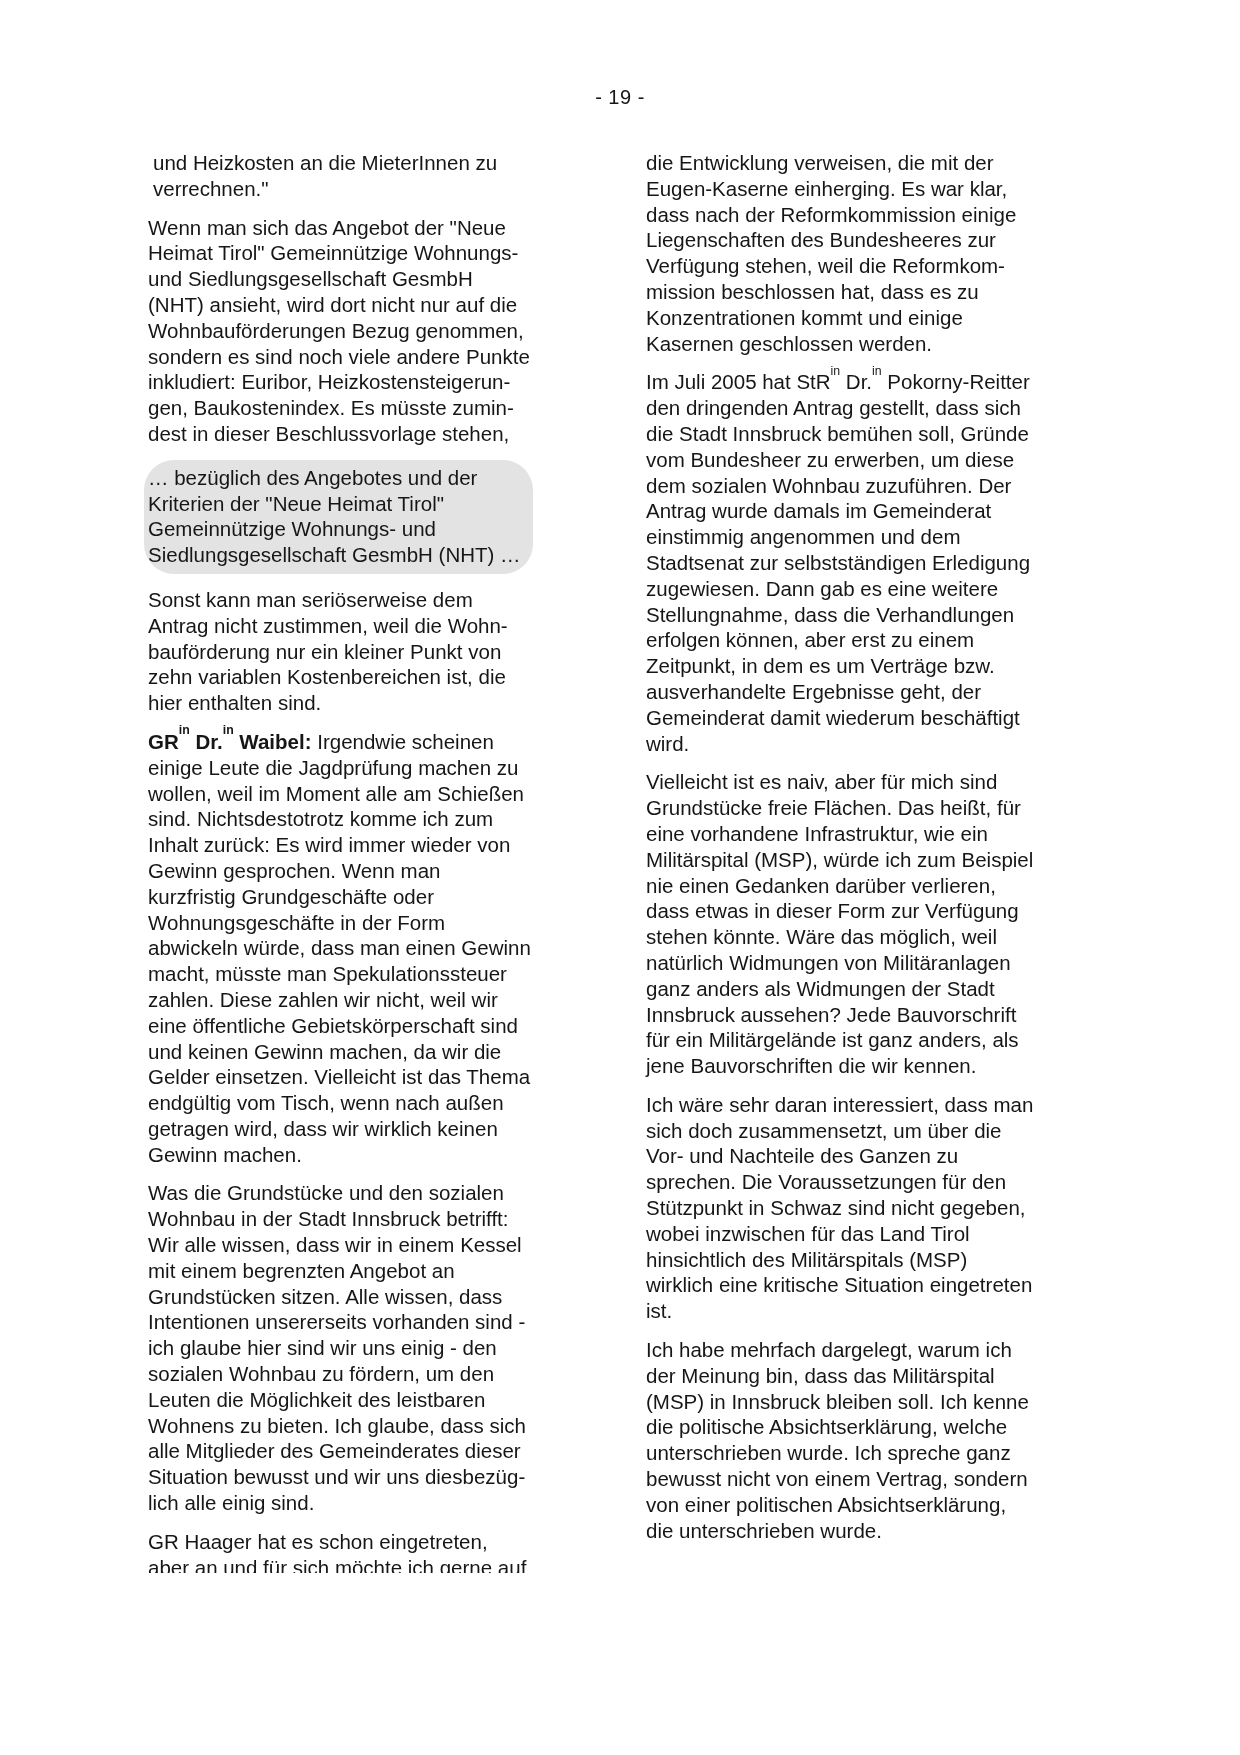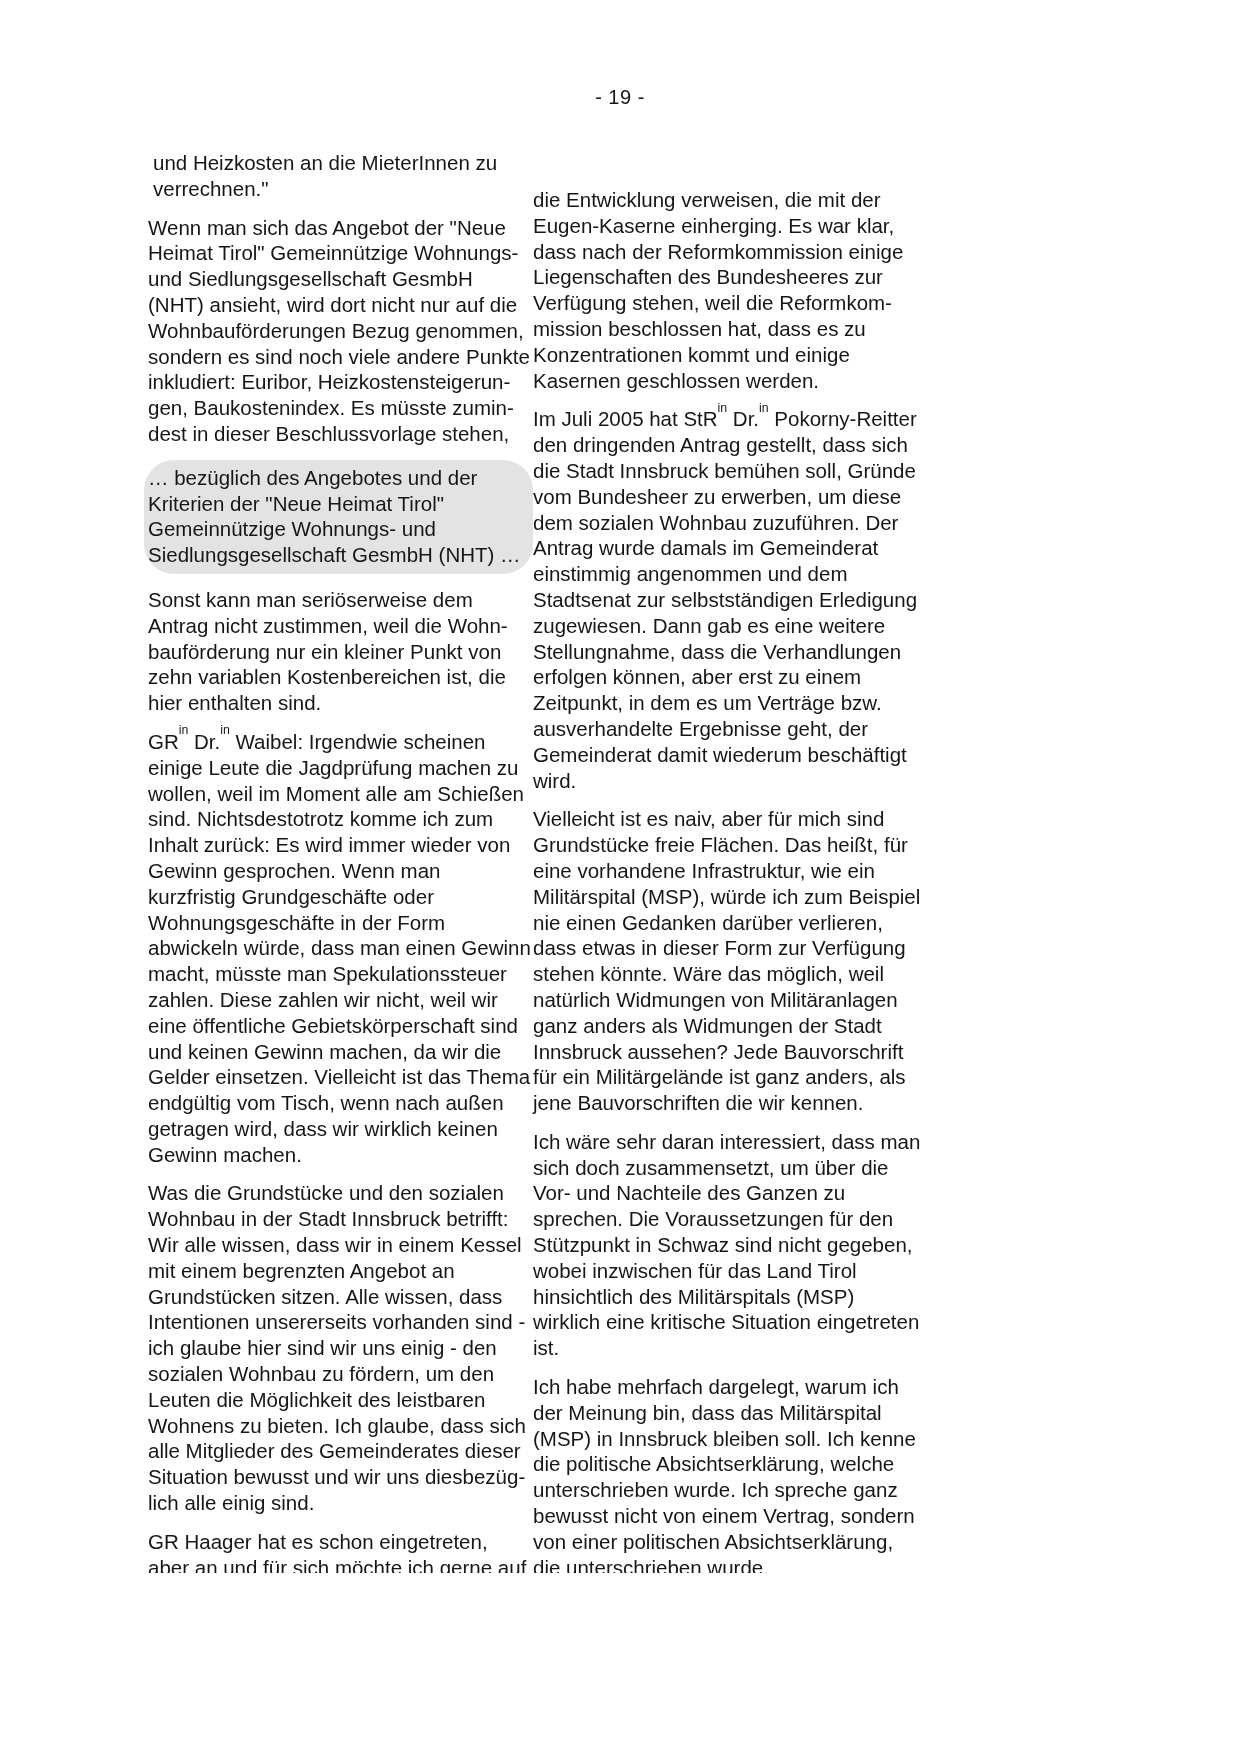--- a/index.html
+++ b/index.html
@@ -23,21 +23,22 @@
     right: 0;
     text-align: center;
     font-size: 20px;
     letter-spacing: 0.5px;
   }
   .columns {
     position: absolute;
     top: 150px;
     left: 148px;
     display: flex;
-    align-items: flex-end;
+    align-items: flex-start;
+    gap: 113px;
   }
   .col {
     font-size: 20.5px;
     line-height: 25.8px;
     text-align: left;
   }
   .col-left  { width: 385px; }
   .col-right { width: 390px; }
   p.para {
     margin: 0 0 13px 0;
@@ -45,21 +46,21 @@
   }
   p.quote-cont {
     padding-left: 5px;
   }
   p.highlight {
     background: var(--highlight-bg, #e3e3e3);
     margin-left: -4px;
     padding: 5px 6px 6px 4px;
     border-radius: 30px;
   }
-  .b { font-weight: normal; }
+  .b { font-weight: bold; }
   sup.sup {
     font-size: 0.6em;
     line-height: 0;
     position: relative;
     top: -0.55em;
   }
   .footer {
     position: absolute;
     left: 145px;
     top: 1663px;

